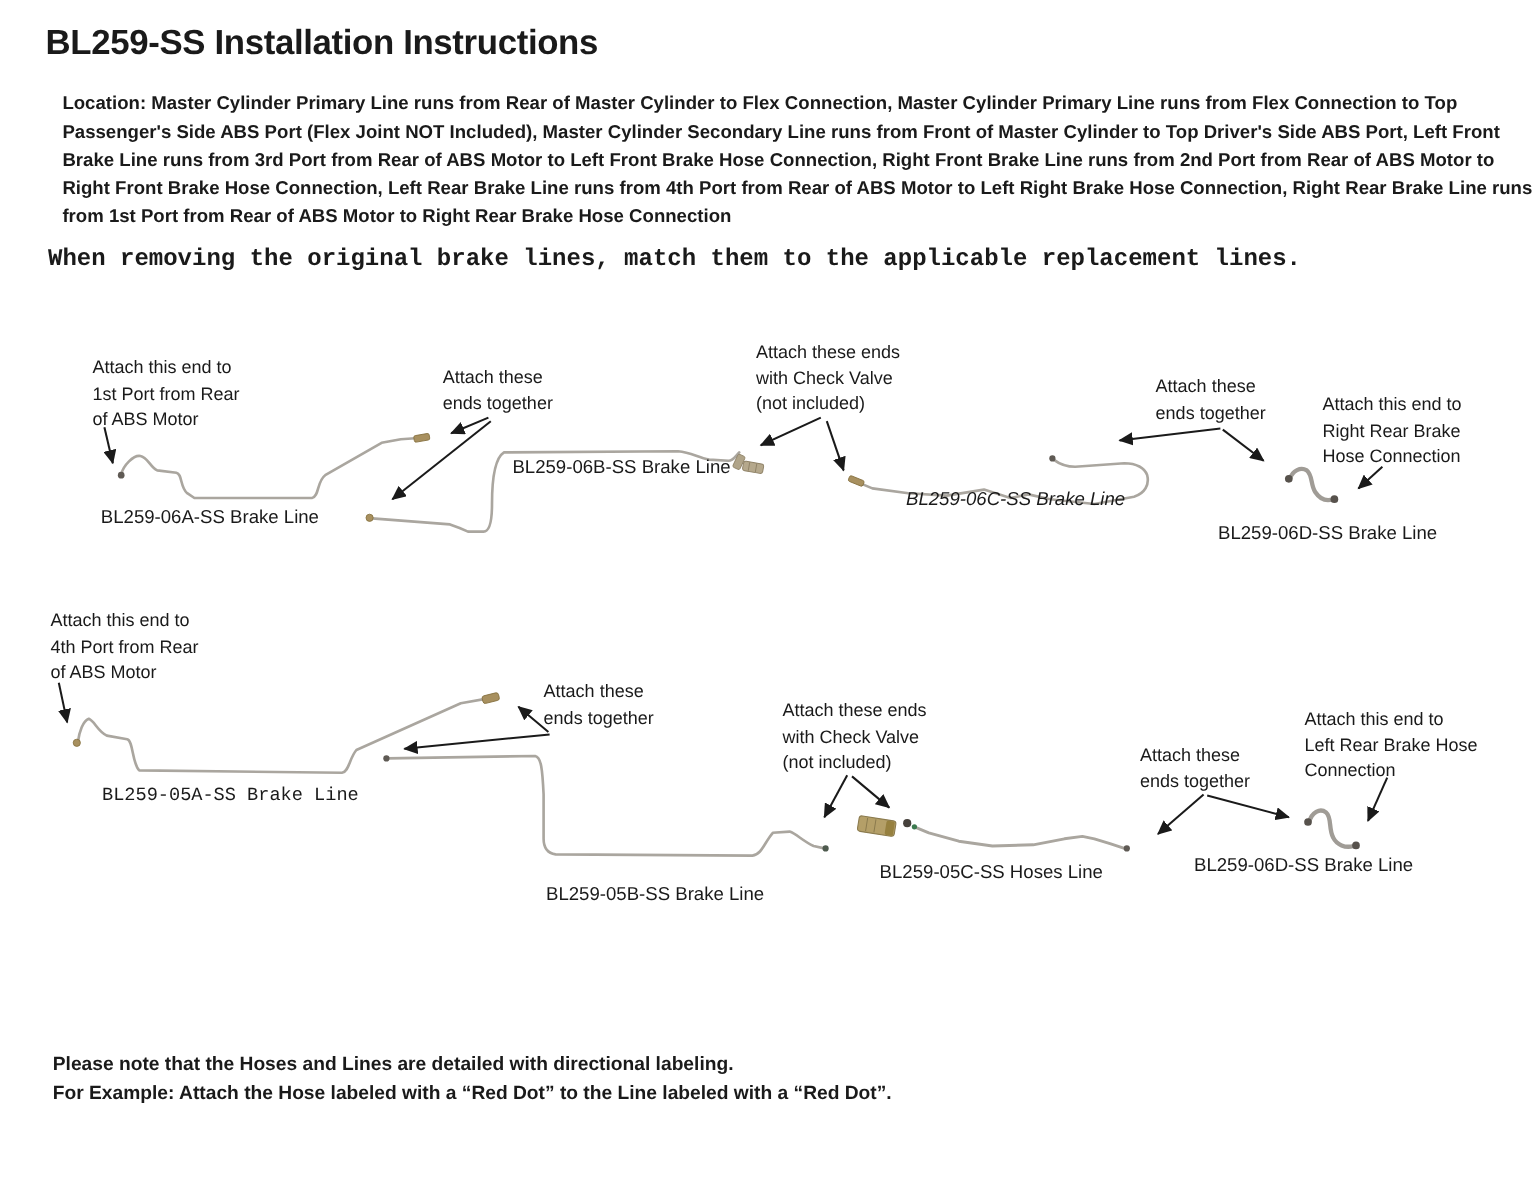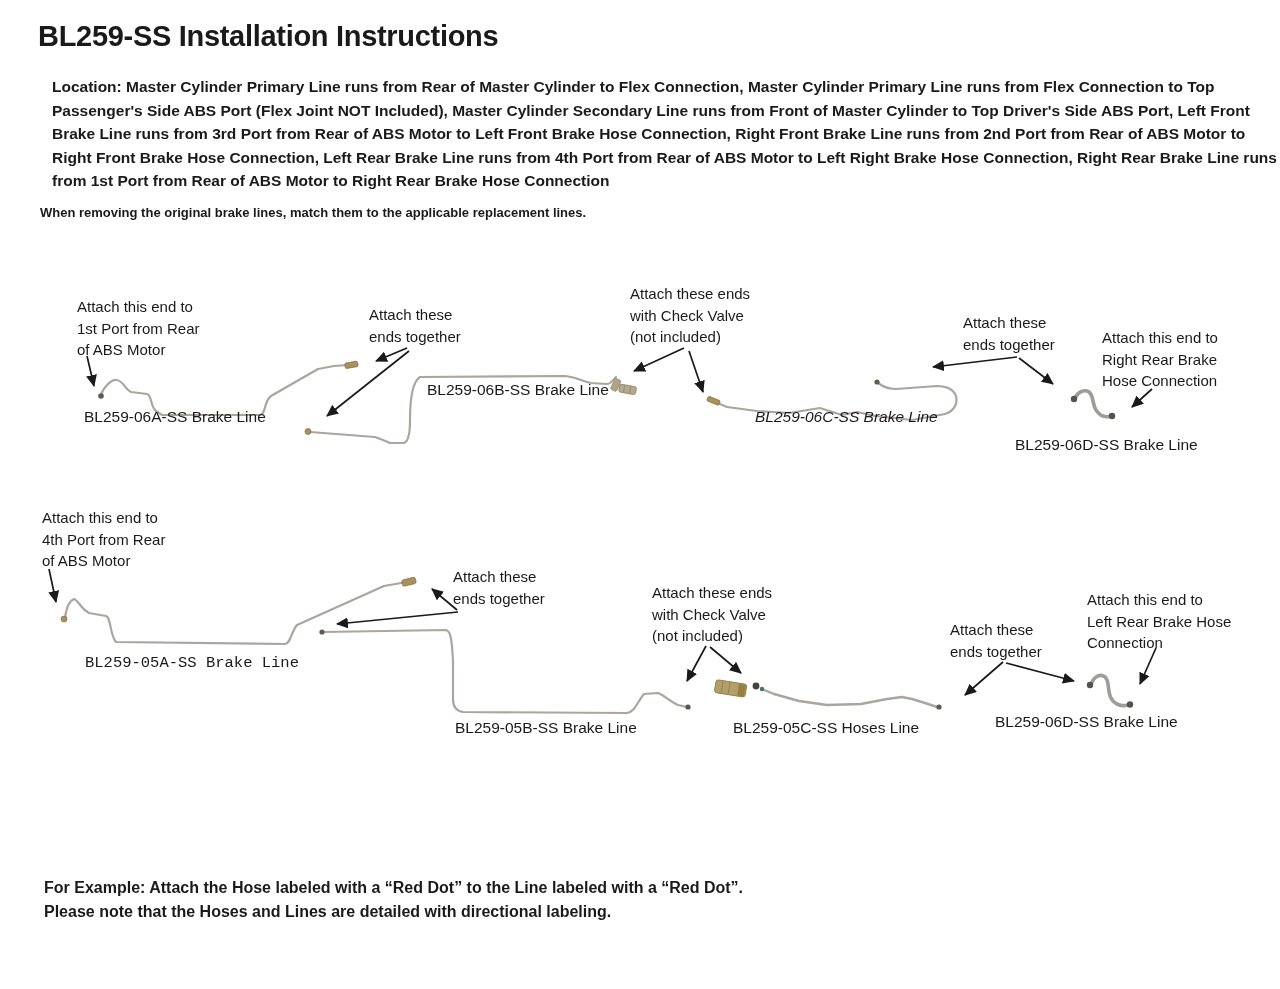--- a/index.html
+++ b/index.html
@@ -16,21 +16,21 @@
     font-size:29px; font-weight:700; letter-spacing:-0.3px;
     margin:0;
   }
   .para {
     position:absolute; left:40px; top:63px; width:1232px;
     font-size:15.5px; font-weight:700; line-height:23.5px;
     margin:12px;
   }
   .removal {
     position:absolute; left:40px; top:205px; width:1100px;
-    font-size:13px; font-weight:700; margin:0;
+    font-size:20px; font-weight:700; margin:0;font-family:Liberation Mono, monospace;
   }
   .art {
     position:absolute; left:0; top:0; width:1280px; height:989px;
   }
   .callout {
     position:absolute;
     font-size:15px; line-height:21.5px;
     white-space:pre-line;
   }
   .line-label {
@@ -136,39 +136,39 @@
 <div class="callout" style="left:369px;top:304px;">Attach these
 ends together</div>
 <div class="callout" style="left:630px;top:283px;">Attach these ends
 with Check Valve
 (not included)</div>
 <div class="callout" style="left:963px;top:312px;">Attach these
 ends together</div>
 <div class="callout" style="left:1102px;top:327px;">Attach this end to
 Right Rear Brake
 Hose Connection</div>
-<div class="line-label" style="left:84px;top:408px;">BL259-06A-SS Brake Line</div>
+<div class="line-label" style="left:84px;top:423px;">BL259-06A-SS Brake Line</div>
 <div class="line-label" style="left:427px;top:381px;">BL259-06B-SS Brake Line</div>
 <div class="line-label" style="left:755px;top:408px;font-style:italic;">BL259-06C-SS Brake Line</div>
 <div class="line-label" style="left:1015px;top:436px;">BL259-06D-SS Brake Line</div>
 
 <div class="callout" style="left:42px;top:507px;">Attach this end to
 4th Port from Rear
 of ABS Motor</div>
 <div class="callout" style="left:453px;top:566px;">Attach these
 ends together</div>
 <div class="callout" style="left:652px;top:582px;">Attach these ends
 with Check Valve
 (not included)</div>
 <div class="callout" style="left:950px;top:619px;">Attach these
 ends together</div>
 <div class="callout" style="left:1087px;top:589px;">Attach this end to
 Left Rear Brake Hose
 Connection</div>
 <div class="line-label" style="left:85px;top:654px;font-family:Liberation Mono, monospace;">BL259-05A-SS Brake Line</div>
-<div class="line-label" style="left:455px;top:719px;">BL259-05B-SS Brake Line</div>
+<div class="line-label" style="left:455px;top:737px;">BL259-05B-SS Brake Line</div>
 <div class="line-label" style="left:733px;top:719px;">BL259-05C-SS Hoses Line</div>
 <div class="line-label" style="left:995px;top:713px;">BL259-06D-SS Brake Line</div>
 
 <div class="footer">
+  <div>Please note that the Hoses and Lines are detailed with directional labeling.</div>
   <div>For Example: Attach the Hose labeled with a “Red Dot” to the Line labeled with a “Red Dot”.</div>
-  <div>Please note that the Hoses and Lines are detailed with directional labeling.</div>
 </div>
 
 </body></html>

